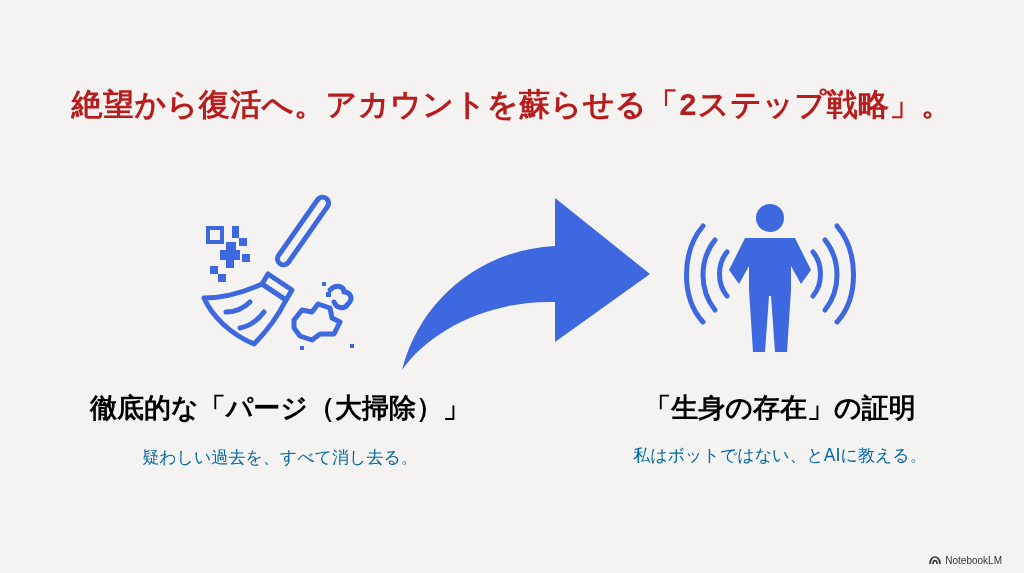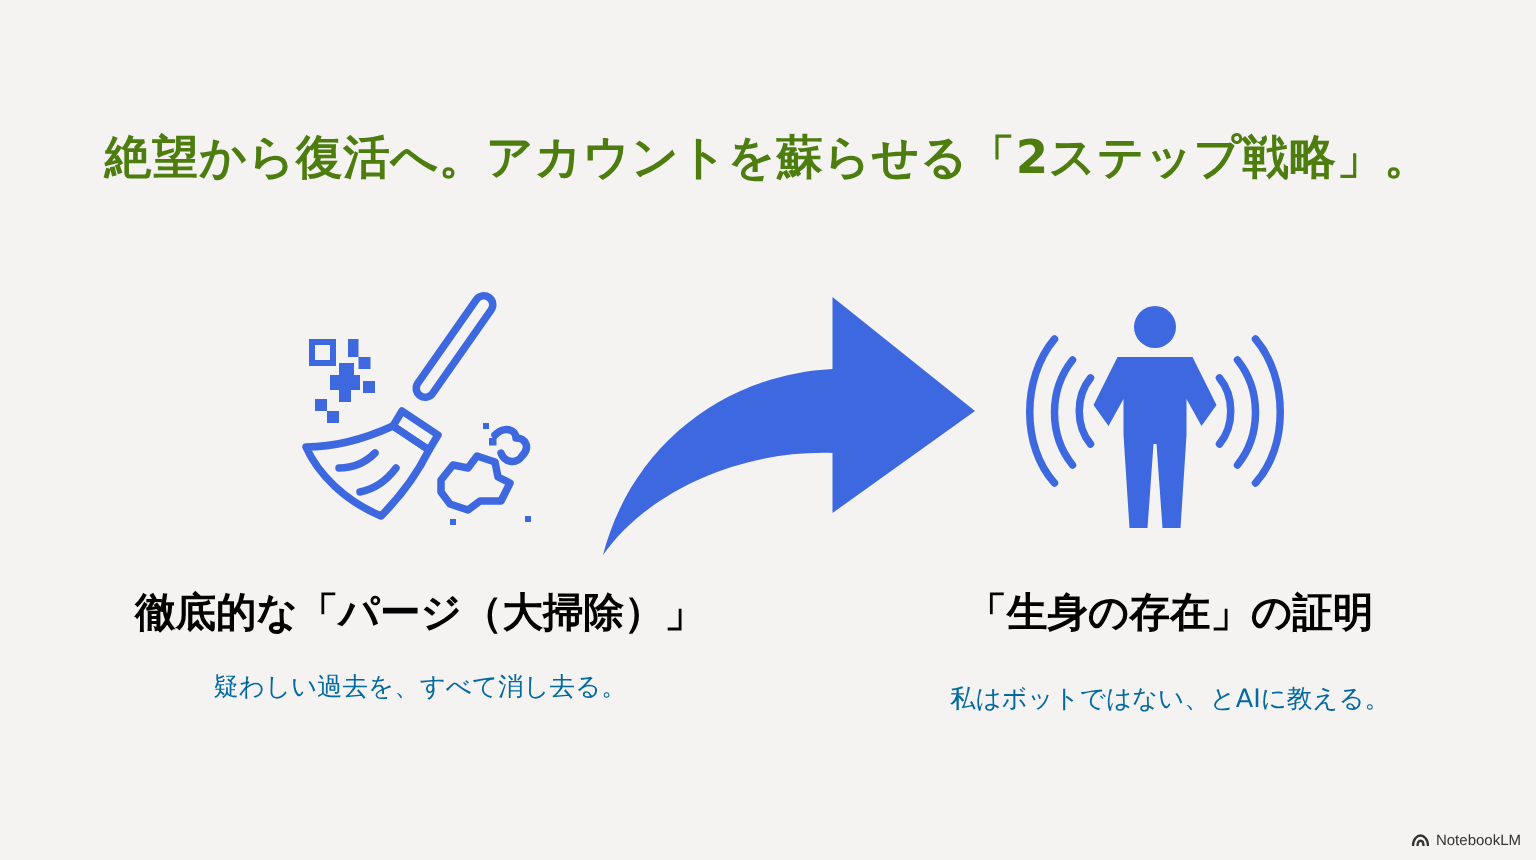--- a/index.html
+++ b/index.html
@@ -5,39 +5,40 @@
   html, body { margin:0; padding:0; }
   body {
     width:1024px; height:573px; overflow:hidden;
     background:#f4f3f1;
     font-family:"DejaVu Sans", "Liberation Sans", sans-serif;
     position:relative; color:#111;
   }
   .title {
     position:absolute; left:0; right:0; top:84px;
     text-align:center; font-size:31px; font-weight:bold; letter-spacing:0.5px;
-    color:#4d7c0f;
+    color:#b91c1c;
+    font-family:Liberation Mono, monospace;
   }
   .icon { position:absolute; }
   .broom { left:190px; top:186px; width:180px; height:170px; }
   .arrow { left:390px; top:190px; width:280px; height:190px; }
   .person { left:675px; top:200px; width:190px; height:160px; }
   .head {
     position:absolute; font-weight:bold; font-size:27px; color:#000000;
     white-space:nowrap; text-align:center;
   }
   .sub {
     position:absolute; font-size:17px; color:#0369a1; white-space:nowrap; text-align:center;
   }
   .h-left { left:60px; width:440px; top:390px; }
   .s-left { left:60px; width:440px; top:446px; }
   .h-right { left:580px; width:400px; top:390px;text-align:center; }
-  .s-right { left:580px; width:400px; top:454px;text-align:center; }
+  .s-right { left:580px; width:400px; top:444px;text-align:center; }
   .brand {
-    position:absolute; right:10px; bottom:7px; font-size:10px; color:#333;
+    position:absolute; right:22px; bottom:7px; font-size:10px; color:#333;
     display:flex; align-items:center; gap:4px;
     font-family:"Liberation Sans", sans-serif;
   }
 </style>
 </head>
 <body>
 
 <div class="title">絶望から復活へ。アカウントを蘇らせる「2ステップ戦略」。</div>
 
 <svg class="icon broom" viewBox="0 0 180 170">

